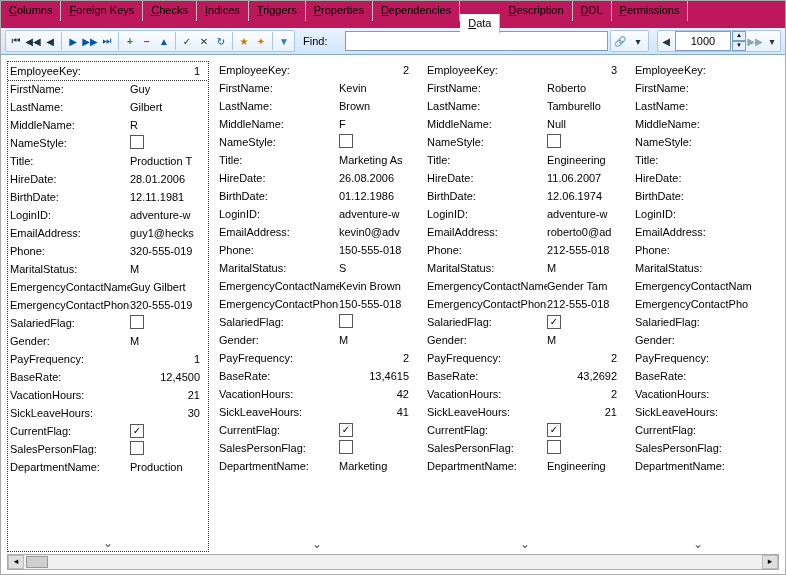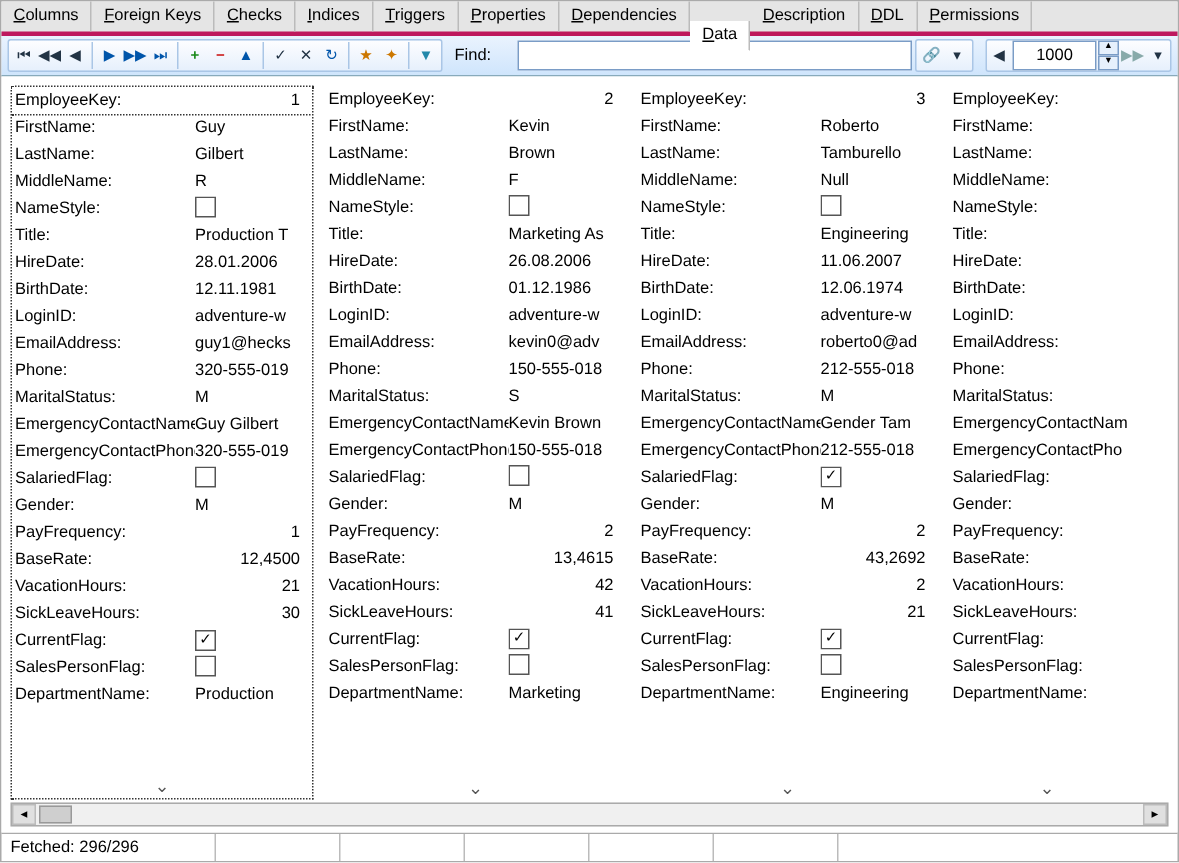--- a/index.html
+++ b/index.html
@@ -1,17 +1,17 @@
 <!DOCTYPE html>
 <html><head>
 <meta charset="utf-8">
 <style>
 html,body{margin:0;padding:0;font-family:Tahoma,Arial,sans-serif;font-size:11px;color:#000;background:#fff;width:786px;height:575px;overflow:hidden}
 .outer{border:1px solid #aaa;width:784px;height:573px;display:flex;flex-direction:column}
-.tabs-top{display:flex;border-bottom:3px solid #be185d;background:#e5e5e5;height:20px}
+.tabs-top{display:flex;border-bottom:7px solid #be185d;background:#be185d;height:20px}
 .tab{padding:3px 8px 2px 8px;border-right:1px solid #bbb;cursor:pointer;user-select:none}
 .tab u{text-decoration:underline}
 .tab.active{background:#fff;border-bottom:1px solid #fff;position:relative;top:13px}
 .toolbar{display:flex;align-items:center;height:26px;background:linear-gradient(#eaf3fe,#cfe5fc);border-bottom:1px solid #8ab;padding:0 4px;gap:2px}
 .tb-group{display:flex;align-items:center;border:1px solid #aac6e6;border-radius:2px;background:linear-gradient(#fdfdff,#e6f0fc);height:20px;padding:0 2px;gap:1px}
 .tb-btn{width:16px;height:16px;display:flex;align-items:center;justify-content:center;font-size:10px;color:#234;cursor:pointer}
 .sep{width:1px;height:18px;background:#aac6e6;margin:0 2px}
 .find-label{margin:0 16px 0 6px}
 .find-input{flex:1;height:18px;border:1px solid #7a9cc6;background:#fff;padding:0 4px;font-family:inherit;font-size:11px}
 .spin{width:46px;height:18px;border:1px solid #7a9cc6;background:#fff;text-align:center;padding:0 4px;font-family:inherit;font-size:11px}
@@ -470,22 +470,13 @@
       </div>
     <div class="hscroll">
       <div class="arrow">◂</div>
       <div class="thumb"></div>
       <div style="flex:1"></div>
       <div class="arrow">▸</div>
     </div>
   </div>
 
 
-  <div class="status">
-    <div class="status-cell" style="min-width:130px">Fetched: 296/296</div>
-    <div class="status-cell"></div>
-    <div class="status-cell"></div>
-    <div class="status-cell"></div>
-    <div class="status-cell"></div>
-    <div class="status-cell"></div>
-    <div class="status-cell" style="flex:1;border-right:none"></div>
-  </div>
 </div>
 
 </body></html>

